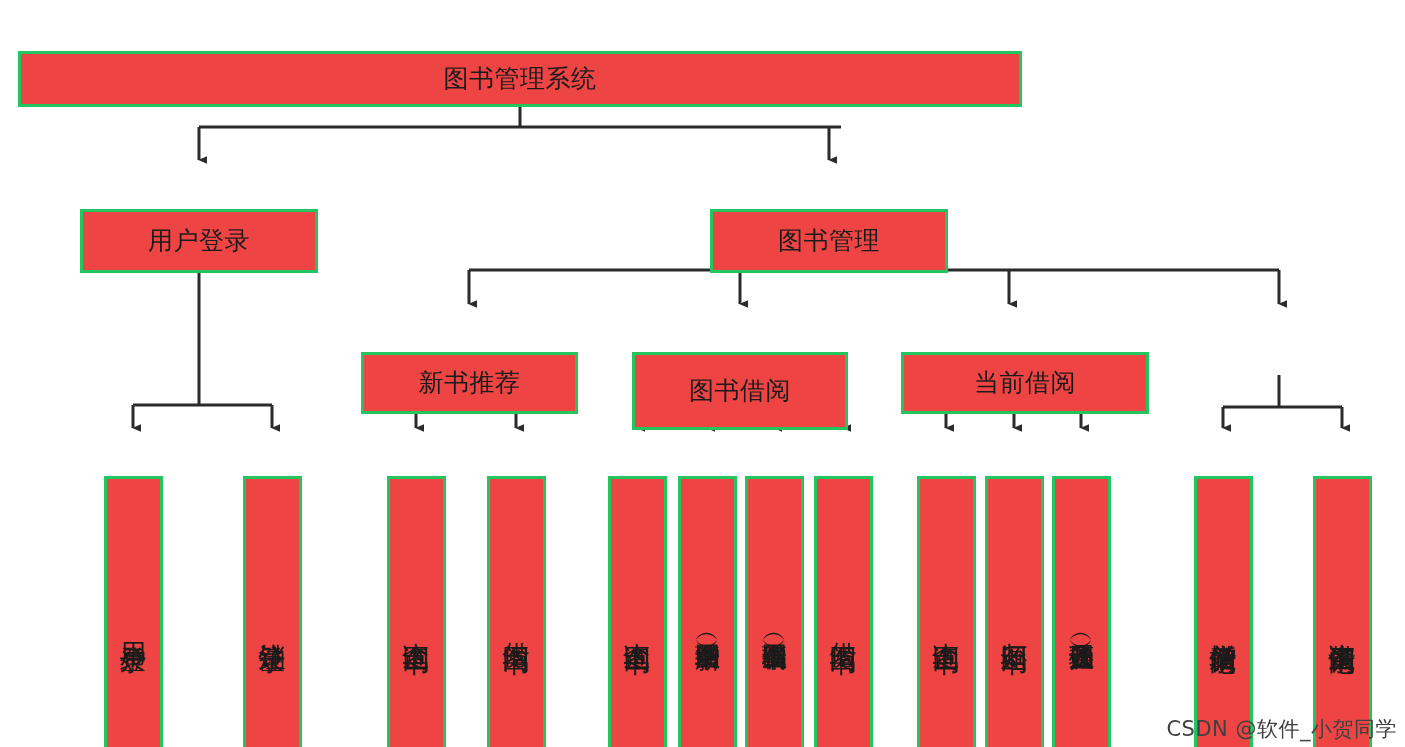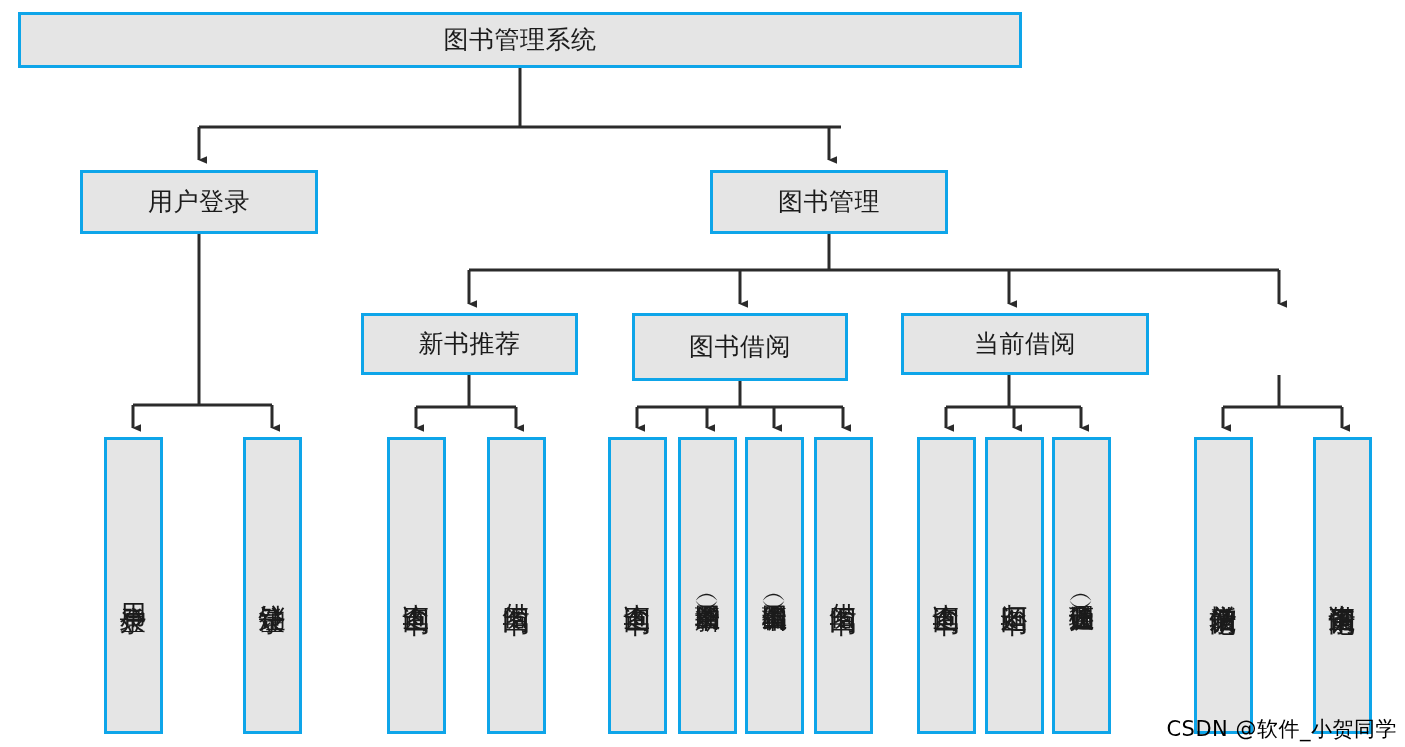--- a/index.html
+++ b/index.html
@@ -16,26 +16,27 @@
   }
   #diagram-root {
     position: absolute;
     left: 0; top: 0;
     width: 1405px;
     height: 747px;
   }
   .node-box {
     position: absolute;
     box-sizing: border-box;
-    background: #e5e5e5;
-    border: 3px solid #0ea5e9;
+    background: #ef4444;
+    border: 3px solid #22c55e;
     display: flex;
     align-items: center;
     justify-content: center;
     overflow: hidden;
+    margin-top: 39px;
   }
   .node-label-h {
     font-size: 25px;
     color: #1b1b1b;
     line-height: 1.1;
     letter-spacing: 0.5px;
     white-space: nowrap;
     text-align: center;
   }
   .node-box.leaf {
@@ -57,21 +58,21 @@
     left: 0; top: 0;
     width: 1405px;
     height: 747px;
     pointer-events: none;
   }
   .watermark {
     position: absolute;
     right: 8px;
     bottom: 4px;
     font-size: 21px;
-    color: #000000;
+    color: #404040;
     white-space: nowrap;
     letter-spacing: 0.5px;
   }
 </style>
 </head>
 <body>
 
 <div id="diagram-root">
 
   <svg class="connectors" viewBox="0 0 1405 747" xmlns="http://www.w3.org/2000/svg">
@@ -131,21 +132,21 @@
   <div class="node-box" style="left:80px; top:170px; width:238px; height:64px;">
     <span class="node-label-h">用户登录</span>
   </div>
   <div class="node-box" style="left:710px; top:170px; width:238px; height:64px;">
     <span class="node-label-h">图书管理</span>
   </div>
 
   <div class="node-box" style="left:361px; top:313px; width:217px; height:62px;font-family:Liberation Serif, serif;">
     <span class="node-label-h">新书推荐</span>
   </div>
-  <div class="node-box" style="left:632px; top:313px; width:216px; height:68px;">
+  <div class="node-box" style="left:632px; top:313px; width:216px; height:78px;">
     <span class="node-label-h">图书借阅</span>
   </div>
   <div class="node-box" style="left:901px; top:313px; width:248px; height:62px;">
     <span class="node-label-h">当前借阅</span>
   </div>
 
   <div class="node-box leaf" style="left:104px; top:437px; width:59px; height:297px;">
     <span class="node-label-v">用户登录</span>
   </div>
   <div class="node-box leaf" style="left:243px; top:437px; width:59px; height:297px;">

